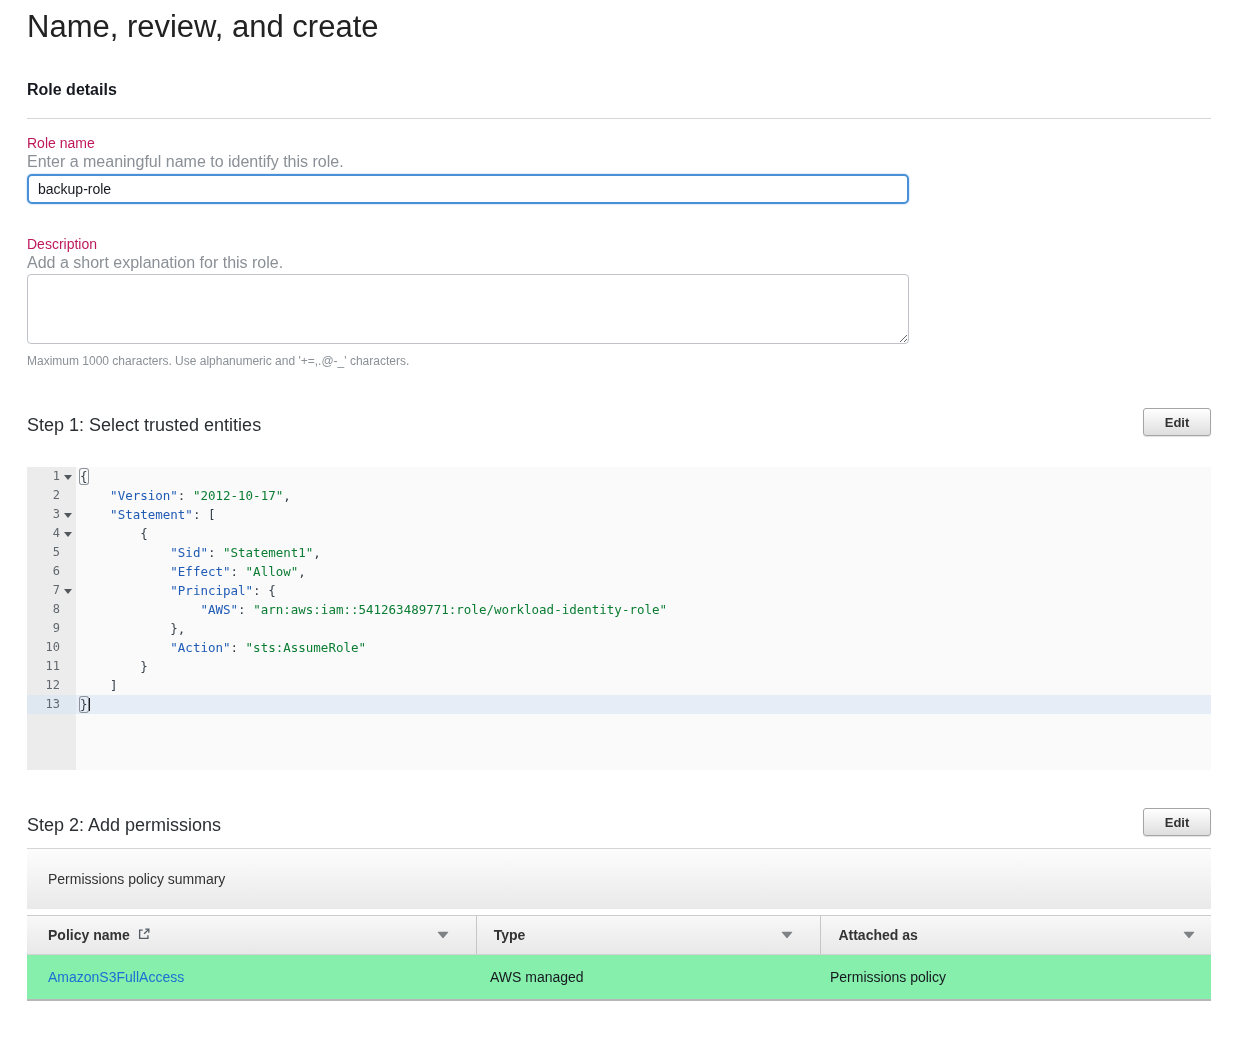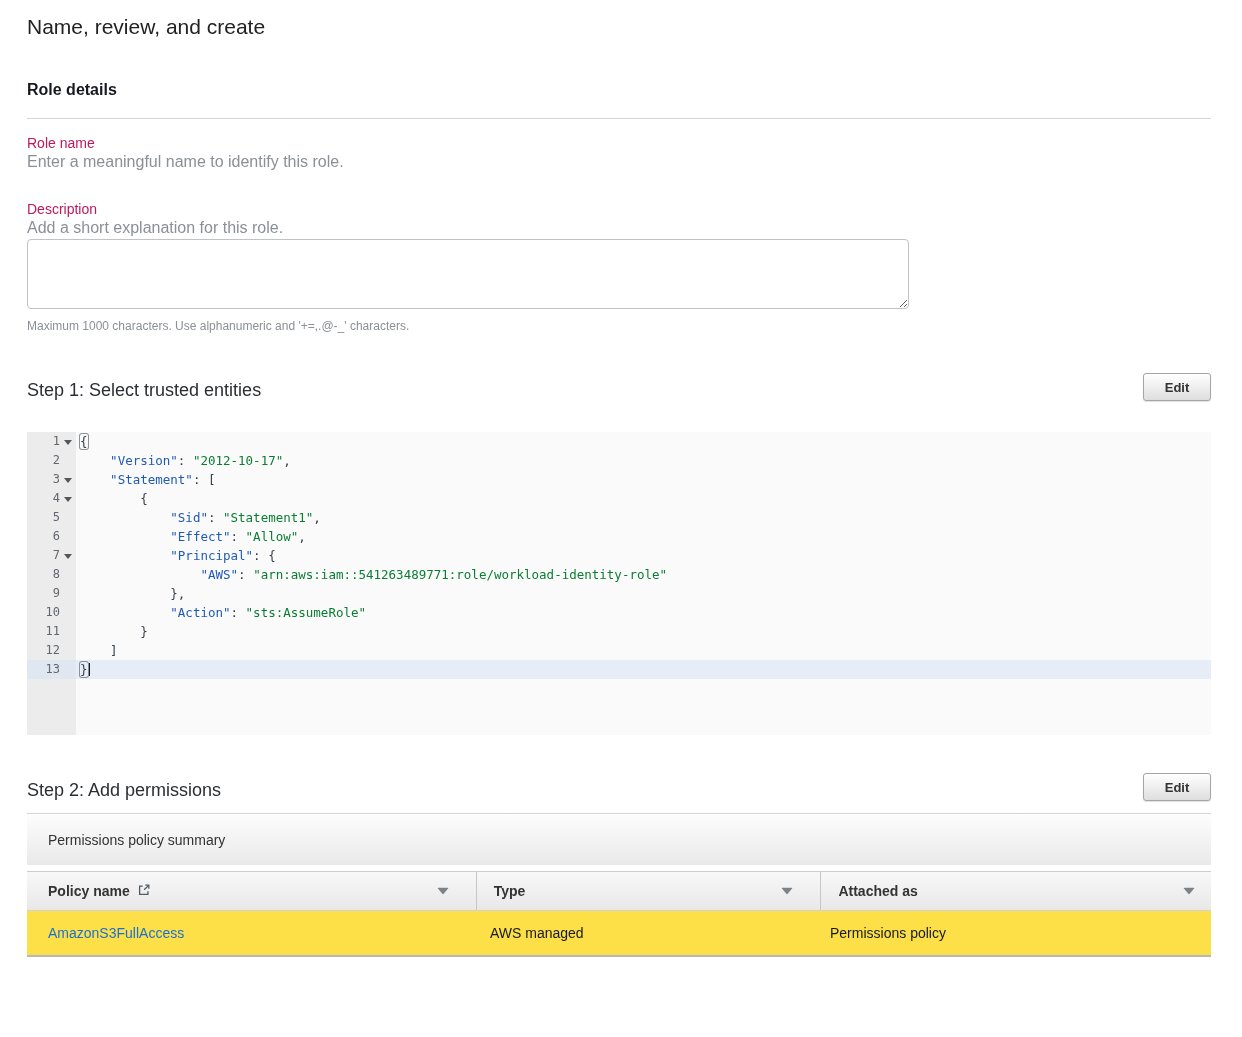--- a/index.html
+++ b/index.html
@@ -14,21 +14,21 @@
   }
   *{box-sizing:border-box;}
   html,body{margin:0;padding:0;background:#fff;}
   body{
     width:1242px;height:1037px;
     font-family:"Liberation Sans","DejaVu Sans",sans-serif;
     color:#16191f;overflow:hidden;
   }
   .page{padding:8px 31px 16px 27px;}
 
-  h1.page-title{font-size:21px;font-weight:400;line-height:30px;margin:4px 0 0;color:#222;}
+  h1.page-title{font-size:31px;font-weight:400;line-height:30px;margin:4px 0 0;color:#222;}
   h2.section-title{font-size:16px;font-weight:700;line-height:19px;margin:38px 0 0;color:#16191f;}
   hr.divider{border:none;border-top:1px solid #d5d5d5;margin:19px 0 0;}
 
   .field-label{font-size:14px;line-height:18px;margin-top:15px;color:#be185d;}
   .field-label.second{margin-top:31px;}
   .help-text{font-size:16px;line-height:15px;margin-top:2px;color:#8a9096;}
   .hint-text{font-size:12px;line-height:15px;margin-top:5px;color:#8a9096;}
 
   input.text-input{
     display:block;margin-top:5px;width:882px;height:30px;
@@ -79,55 +79,56 @@
   }
   .tk-k{color:var(--code-key);}
   .tk-v{color:var(--code-value);}
   .tk-p{color:var(--code-punct);}
   .tk-pb{color:var(--code-punct);box-shadow:0 0 0 1px #8b9199;border-radius:2px;}
   .caret{display:inline-block;width:1px;height:13px;background:#1a1a1a;vertical-align:-2px;margin-left:1px;}
 
   
   .panel{margin-top:12px;}
   .panel-header{
-    border-top:1px solid #d5d5d5;height:52px;display:flex;align-items:center;
+    border-top:1px solid #d5d5d5;height:61px;display:flex;align-items:center;
     background:linear-gradient(to bottom,#fdfdfd,#e9e9e9);
     font-size:14px;color:#333;padding-left:21px;margin-bottom:6px;
   }
   .thead{display:flex;height:40px;border-top:1px solid #cccccc;border-bottom:1px solid #d2d2d2;
     background:linear-gradient(to bottom,#f8f8f8,#e8e8e8);gap:11px;}
   .th{display:flex;align-items:center;position:relative;font-size:14px;font-weight:700;color:#333;}
   .th .th-label{margin-right:7px;}
   .col1{width:446px;padding-left:21px;}
   .col2{width:340px;padding-left:17px;}
   .col3{width:398px;padding-left:17px;}
   .th.col2,.th.col3{border-left:1px solid #c6c6c6;}
   .tri{
     position:absolute;right:16px;top:50%;transform:translateY(-50%);
     width:0;height:0;border-left:6px solid transparent;border-right:6px solid transparent;
     border-top:7px solid #7d8287;border-radius:2px;
   }
   .ext-icon{margin-top:-2px;}
-  .tbody .tr{display:flex;height:46px;border-bottom:2px solid #b7b7b7;background:#fde047;}
+  .tbody .tr{display:flex;height:46px;border-bottom:2px solid #b7b7b7;background:#86efac;}
   .td{display:flex;align-items:center;font-size:14px;color:#16191f;}
   a.link{color:var(--accent-link);text-decoration:none;}
 </style>
 </head>
 <body>
 
 <div class="page">
 
   <h1 class="page-title">Name, review, and create</h1>
 
   <section>
     <h2 class="section-title">Role details</h2>
     <hr class="divider">
 
     <div class="field-label">Role name</div>
     <div class="help-text">Enter a meaningful name to identify this role.</div>
+    <input class="text-input" type="text" autofocus="" value="backup-role" style="">
 
     <div class="field-label second">Description</div>
     <div class="help-text">Add a short explanation for this role.</div>
     <textarea class="text-area" value="" style=""></textarea>
     <div class="hint-text after-area">Maximum 1000 characters. Use alphanumeric and '+=,.@-_' characters.</div>
   </section>
 
   <section>
     <div class="section-head step1">
       <h2 class="step-heading">Step 1: Select trusted entities</h2>

